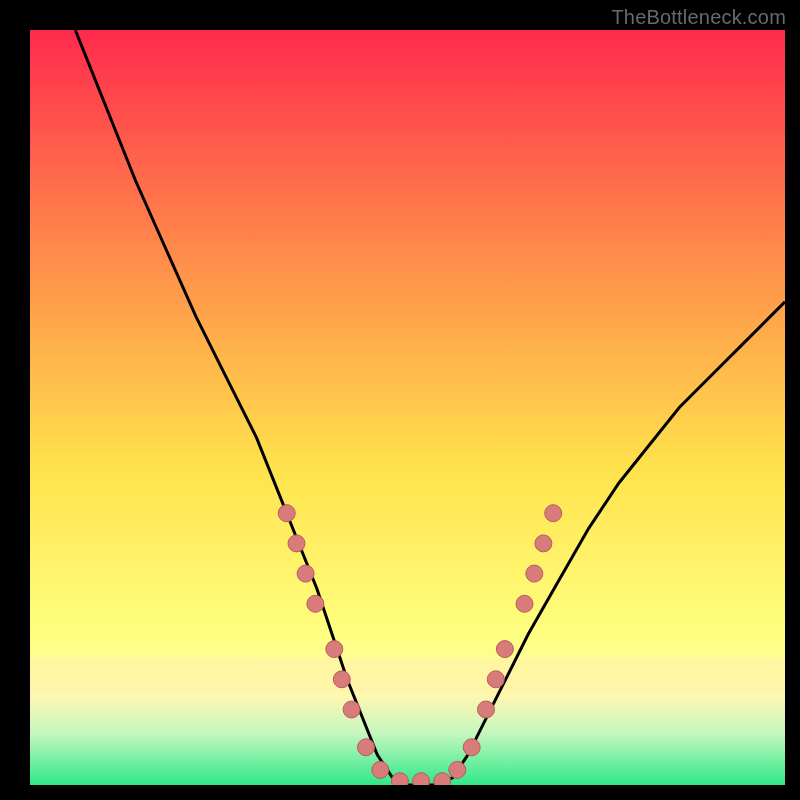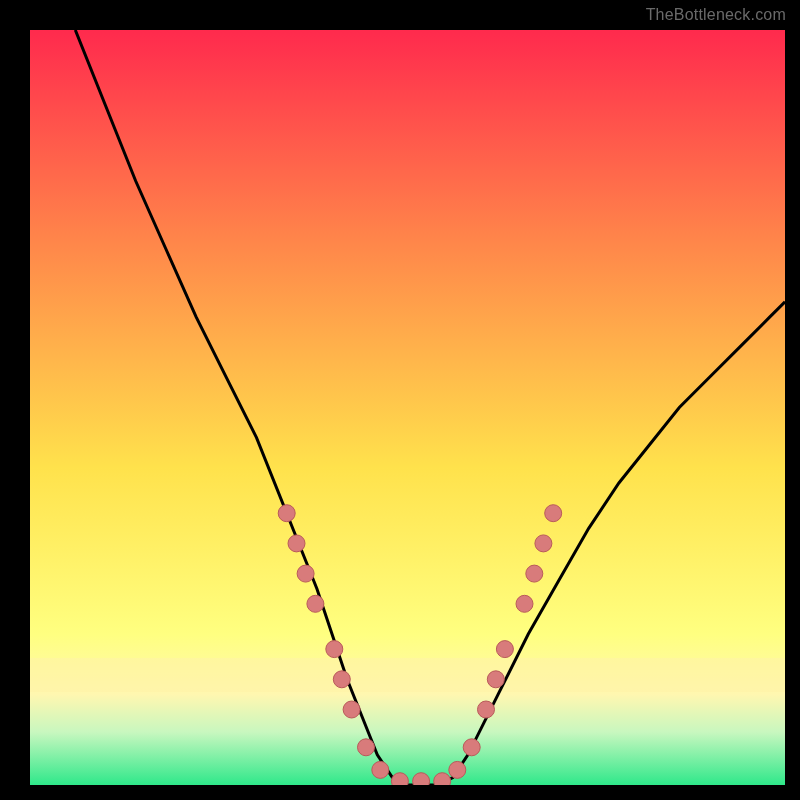--- a/index.html
+++ b/index.html
@@ -22,21 +22,21 @@
     top: 30px;
     width: 755px;
     height: 755px;
     overflow: hidden;
   }
   .watermark {
     position: absolute;
     top: 6px;
     right: 14px;
     color: #6a6a6a;
-    font-size: 16px;
+    font-size: 20px;
     letter-spacing: 0.2px;
     font-weight: 500;
     z-index: 5;
     margin-left: 19px;
   }
   svg {
     position: absolute;
     inset: 0;
   }
 </style>

